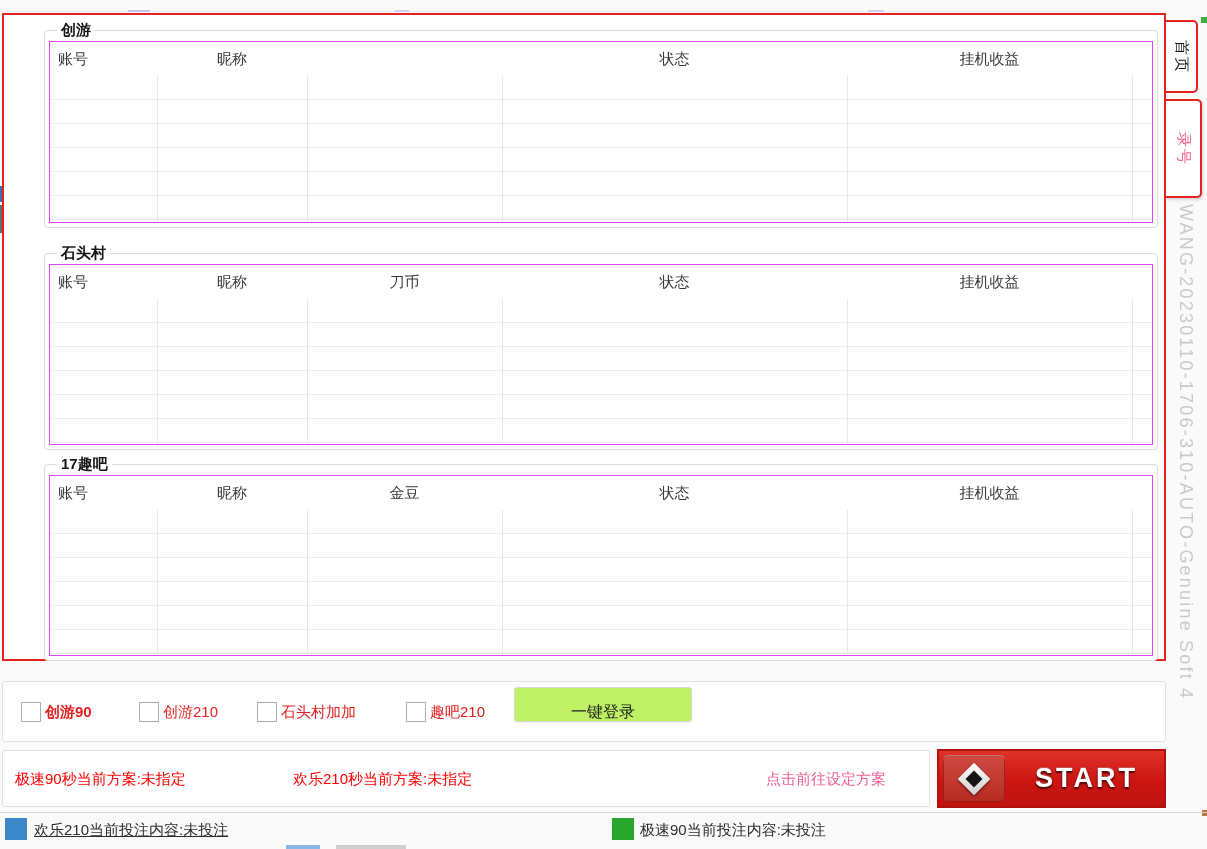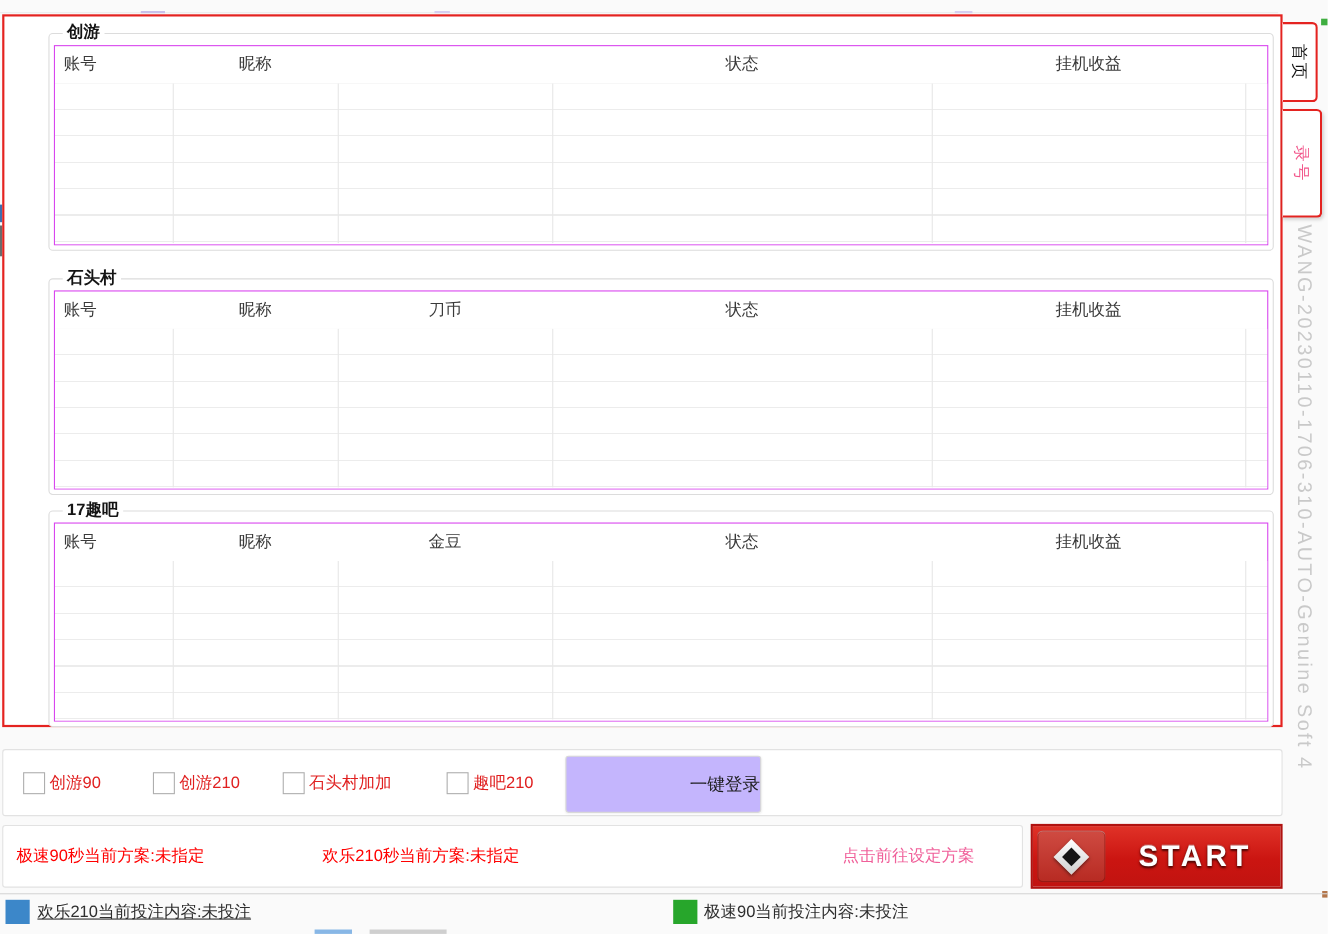--- a/index.html
+++ b/index.html
@@ -50,25 +50,25 @@
   .cd1{ left:107px; } .cd2{ left:257px; } .cd3{ left:452px; } .cd4{ left:797px; } .cd5{ left:1082px; }
 
   
   .check-panel{
     position:absolute; left:2px; top:681px; width:1164px; height:61px;
     background:#fff; border:1px solid #e2e2e2; border-radius:3px;
   }
   .cbgroup{ position:absolute; top:19px; height:22px; display:flex; align-items:center; cursor:default; }
   .cbbox{ width:20px; height:20px; border:1px solid #aeaeae; background:#fff; display:inline-block; }
   .cblabel{ font-size:15px; color:#e02020; margin-left:4px; line-height:22px; }
-  .g1{ left:18px; } .g2{ left:136px; } .g3{ left:254px; } .g4{ left:375px;padding-left:28px; }
+  .g1{ left:18px;font-weight:bold; } .g2{ left:136px; } .g3{ left:254px; } .g4{ left:375px;padding-left:28px; }
   .login-btn{
-    position:absolute; left:511px; top:5px; width:178px; height:52px;
-    background:#c4b5fd; border:1px solid #d8d8d8; border-radius:3px;
-    font-size:16px; color:#1c1c1c; text-align:right; line-height:47px;
+    position:absolute; left:511px; top:5px; width:178px; height:35px;
+    background:#bef264; border:1px solid #d8d8d8; border-radius:3px;
+    font-size:16px; color:#1c1c1c; text-align:center; line-height:47px;
     box-shadow:0 1px 2px rgba(0,0,0,0.06);
   }
 
   
   .status-panel{
     position:absolute; left:2px; top:750px; width:928px; height:57px;
     background:#fff; border:1px solid #e2e2e2; border-radius:3px;
   }
   .st-red{ position:absolute; top:0; line-height:55px; font-size:15px; color:#ff0000; }
   .st1{ left:12px; } .st2{ left:290px; }

